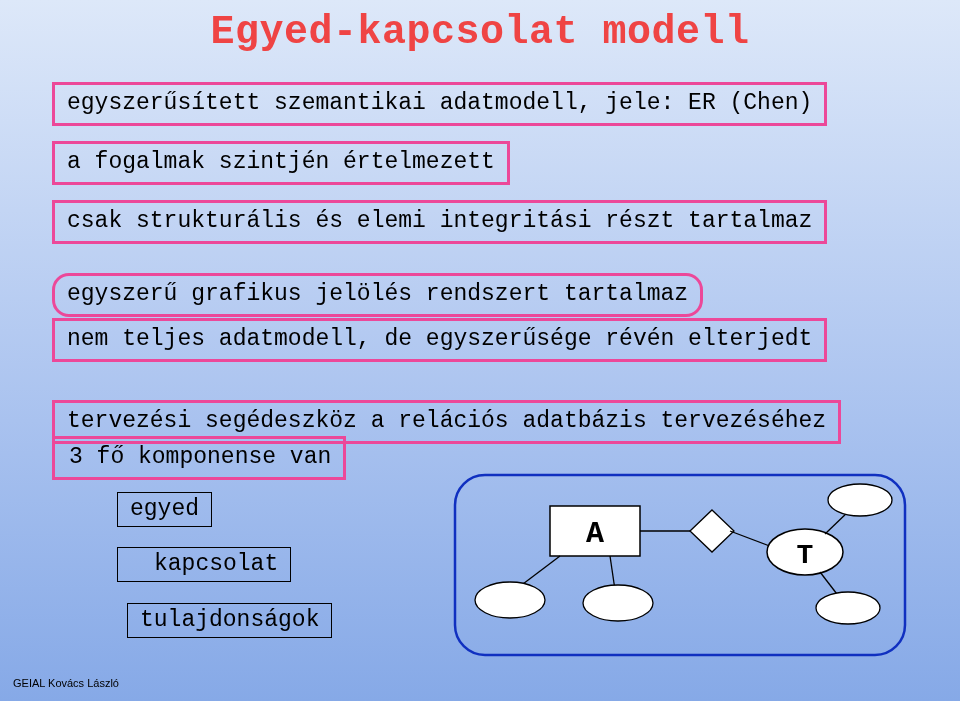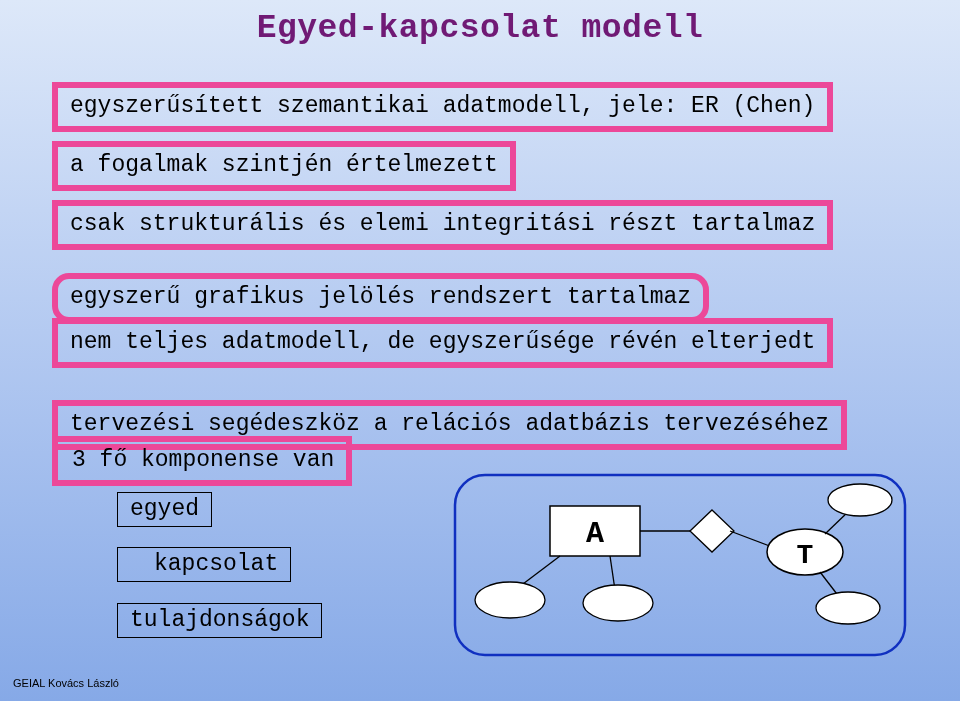--- a/index.html
+++ b/index.html
@@ -9,28 +9,28 @@
     background: linear-gradient(to bottom, #dde8f9 0%, #a9c2ef 60%, #86a9e7 100%);
     position: relative;
     overflow: hidden;
   }
   .title {
     position: absolute;
     top: 10px;
     left: 0;
     width: 100%;
     text-align: center;
-    font-size: 33px;
+    font-size: 40px;
     font-weight: bold;
-    color: #701a75;
+    color: #ef4444;
     letter-spacing: 0.5px;
   }
   .box {
     position: absolute;
-    border: 6px solid #ec4899;
+    border: 3px solid #ec4899;
     background: transparent;
     padding: 5px 12px 7px 12px;
     font-size: 23px;
     color: #000;
     white-space: nowrap;
     font-family: Liberation Mono, monospace;
   }
   .b1 { left: 52px; top: 82px; }
   .b2 { left: 52px; top: 141px; }
   .b3 { left: 52px; top: 200px; }
@@ -41,21 +41,21 @@
   .comp {
     position: absolute;
     border: 1px solid #000;
     background: transparent;
     padding: 3px 12px 4px 12px;
     font-size: 23px;
     color: #000000;
   }
   .c1 { left: 117px; top: 492px; }
   .c2 { left: 117px; top: 547px; padding-left: 36px; }
-  .c3 { left: 117px; top: 603px; }
+  .c3 { left: 127px; top: 603px; }
   .footer {
     position: absolute;
     left: 13px;
     bottom: 12px;
     font-size: 11px;
     color: #000;
     font-family: Arial, sans-serif;
   }
   .diagram {
     position: absolute;

